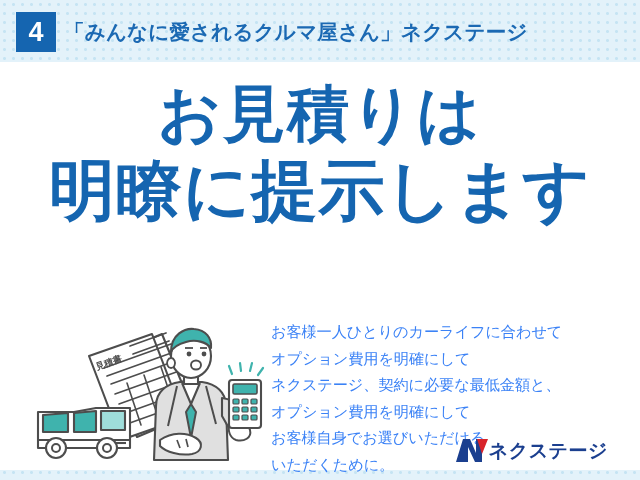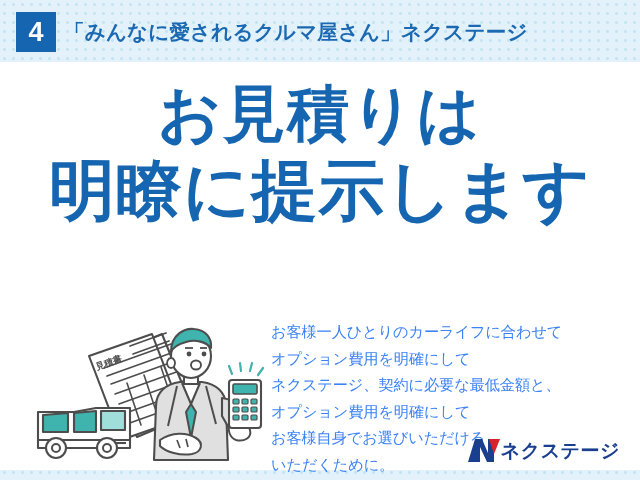--- a/index.html
+++ b/index.html
@@ -118,21 +118,21 @@
   
   #footer {
     position: absolute;
     left: 0;
     top: 426px;
     width: 640px;
     height: 54px;
   }
   #logo {
     position: absolute;
-    right: 20px;
+    right: 32px;
     top: 10px;
     height: 28px;
     display: flex;
     align-items: center;
   }
   #logo-mark {
     width: 34px;
     height: 25px;
     display: block;
   }

